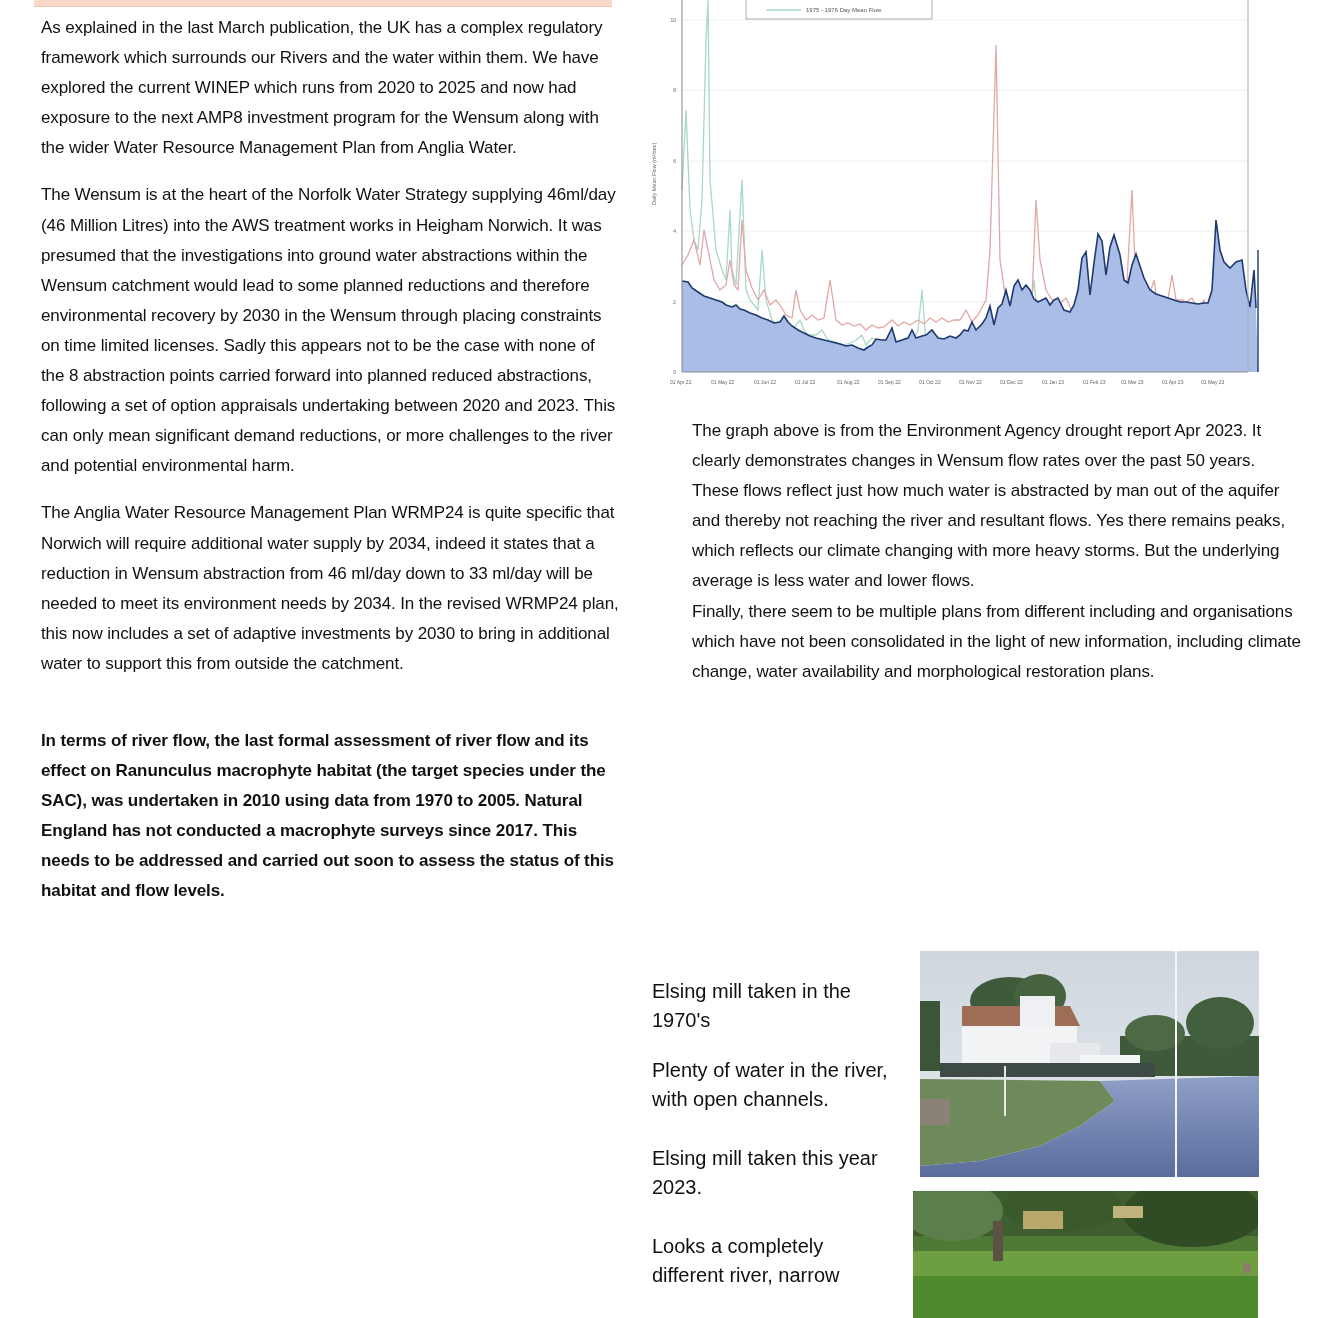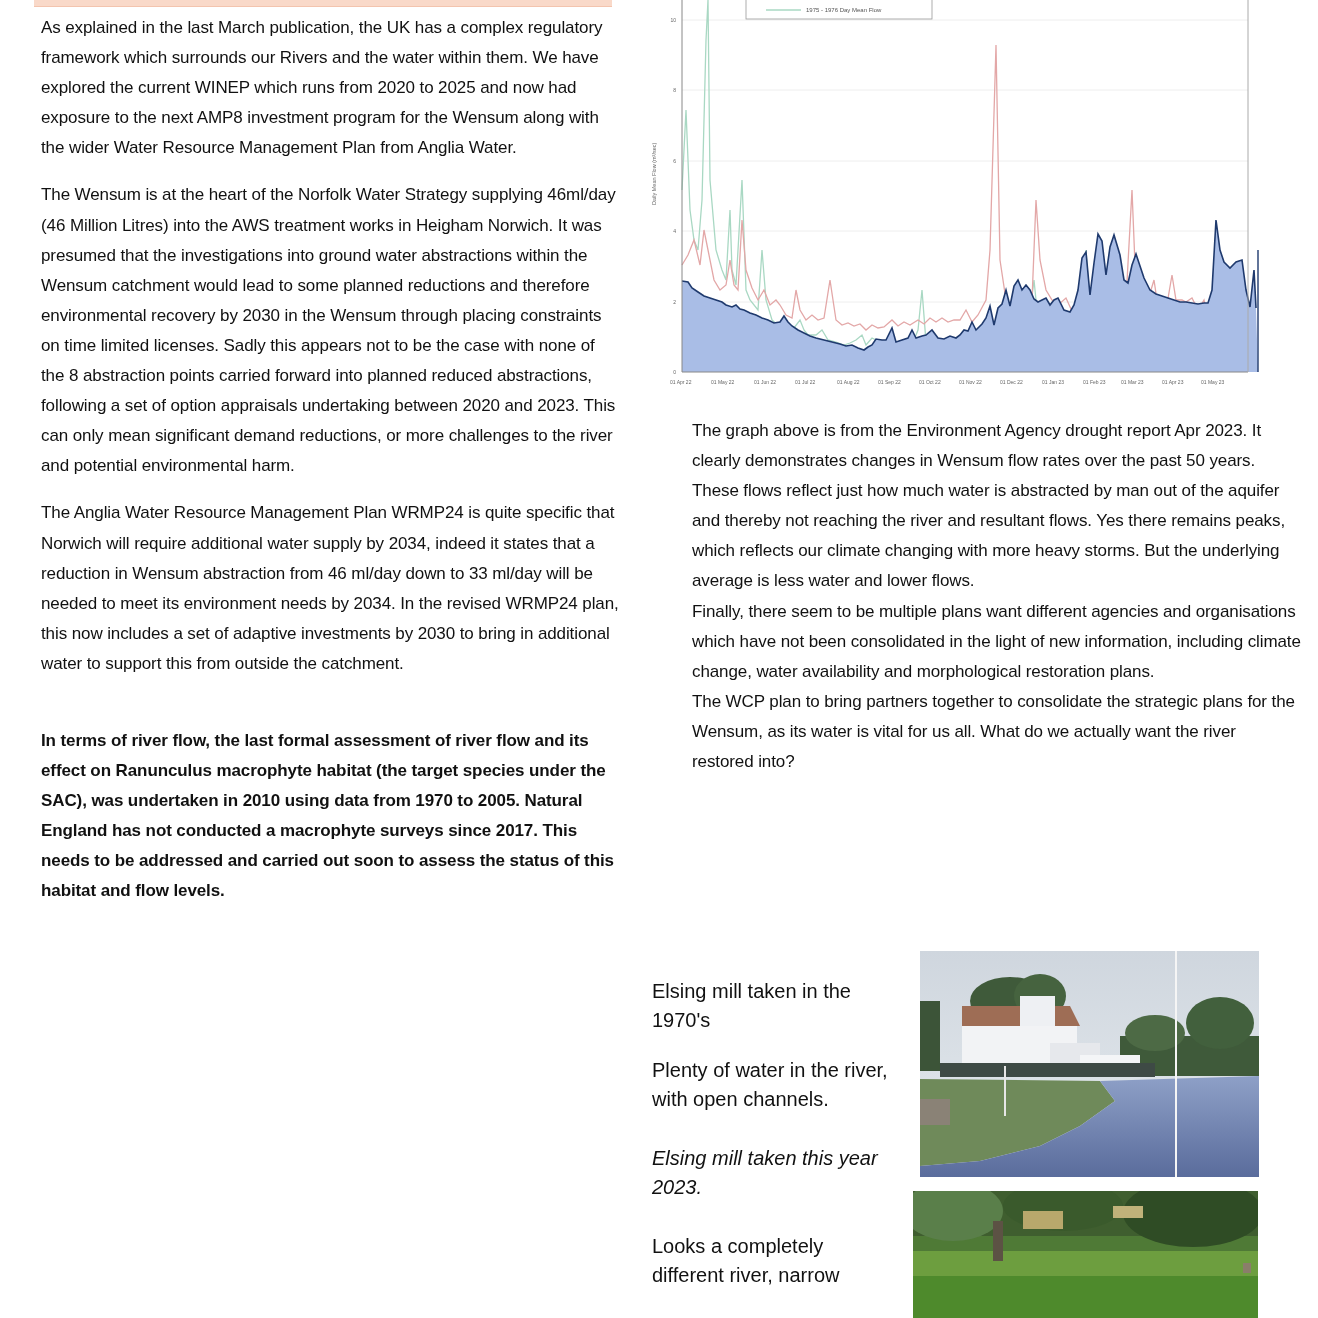--- a/index.html
+++ b/index.html
@@ -8,21 +8,21 @@
   .peach-band { position:absolute; left:34px; top:0; width:578px; height:6px; background:#f9d9c9; border-bottom:1px solid #f3c4ae; }
   .col-left { position:absolute; left:41px; top:13px; width:580px; }
   .col-left p, .col-right p { margin:0; font-size:17px; line-height:30.1px; letter-spacing:-0.1px; }
   .col-left p + p { margin-top:17px; }
   .col-left p.gap-lg { margin-top:47px;font-weight:bold; }
   .chart-wrap { position:absolute; left:646px; top:0; width:620px; height:400px; }
   .col-right { position:absolute; left:652px; top:416px; width:610px;margin-left:40px; }
   .captions { position:absolute; left:652px; top:977px; width:240px; }
   .captions p { margin:0; font-size:20px; line-height:28.5px; }
   .captions p + p { margin-top:22px; }
-  .captions p.gap-md { margin-top:31px;font-style:italic; }
+  .captions p.gap-md { margin-top:31px; }
   .captions p.gap-lg { margin-top:31px; }
   .photo { position:absolute; overflow:hidden; }
   .photo-1970 { left:920px; top:951px; width:339px; height:226px; }
   .photo-2023 { left:913px; top:1191px; width:345px; height:127px; }
 </style>
 </head>
 <body>
 
 <div class="peach-band"></div>
 
@@ -86,22 +86,21 @@
     <g>
       <rect x="100" y="-6" width="186" height="25" fill="#ffffff" stroke="#999" stroke-width="0.8"></rect>
       <line x1="120" y1="10" x2="155" y2="10" stroke="#a9d8c3" stroke-width="1.3"></line>
       <text x="160" y="12" font-family="Liberation Sans, sans-serif" font-size="6" fill="#555">1975 - 1976 Day Mean Flow</text>
     </g>
   </svg>
 </div>
 
 <div class="col-right">
   <p>The graph above is from the Environment Agency drought report Apr 2023. It clearly demonstrates changes in Wensum flow rates over the past 50 years. These flows reflect just how much water is abstracted by man out of the aquifer and thereby not reaching the river and resultant flows. Yes there remains peaks, which reflects our climate changing with more heavy storms. But the underlying average is less water and lower flows.</p>
-  <p>Finally, there seem to be multiple plans want different agencies and organisations which have not been consolidated in the light of new information, including climate change, water availability and morphological restoration plans.</p>
-  <p>The WCP plan to bring partners together to consolidate the strategic plans for the Wensum, as its water is vital for us all. What do we actually want the river restored into?</p>
+  <p>Finally, there seem to be multiple plans from different including and organisations which have not been consolidated in the light of new information, including climate change, water availability and morphological restoration plans.</p>
 </div>
 
 <div class="captions">
   <p>Elsing  mill taken in the 1970's</p>
   <p>Plenty of water in the river, with open channels.</p>
   <p class="gap-md">Elsing mill taken this year 2023.</p>
   <p class="gap-lg">Looks a completely different river, narrow</p>
 </div>
 
 <div class="photo photo-1970">

